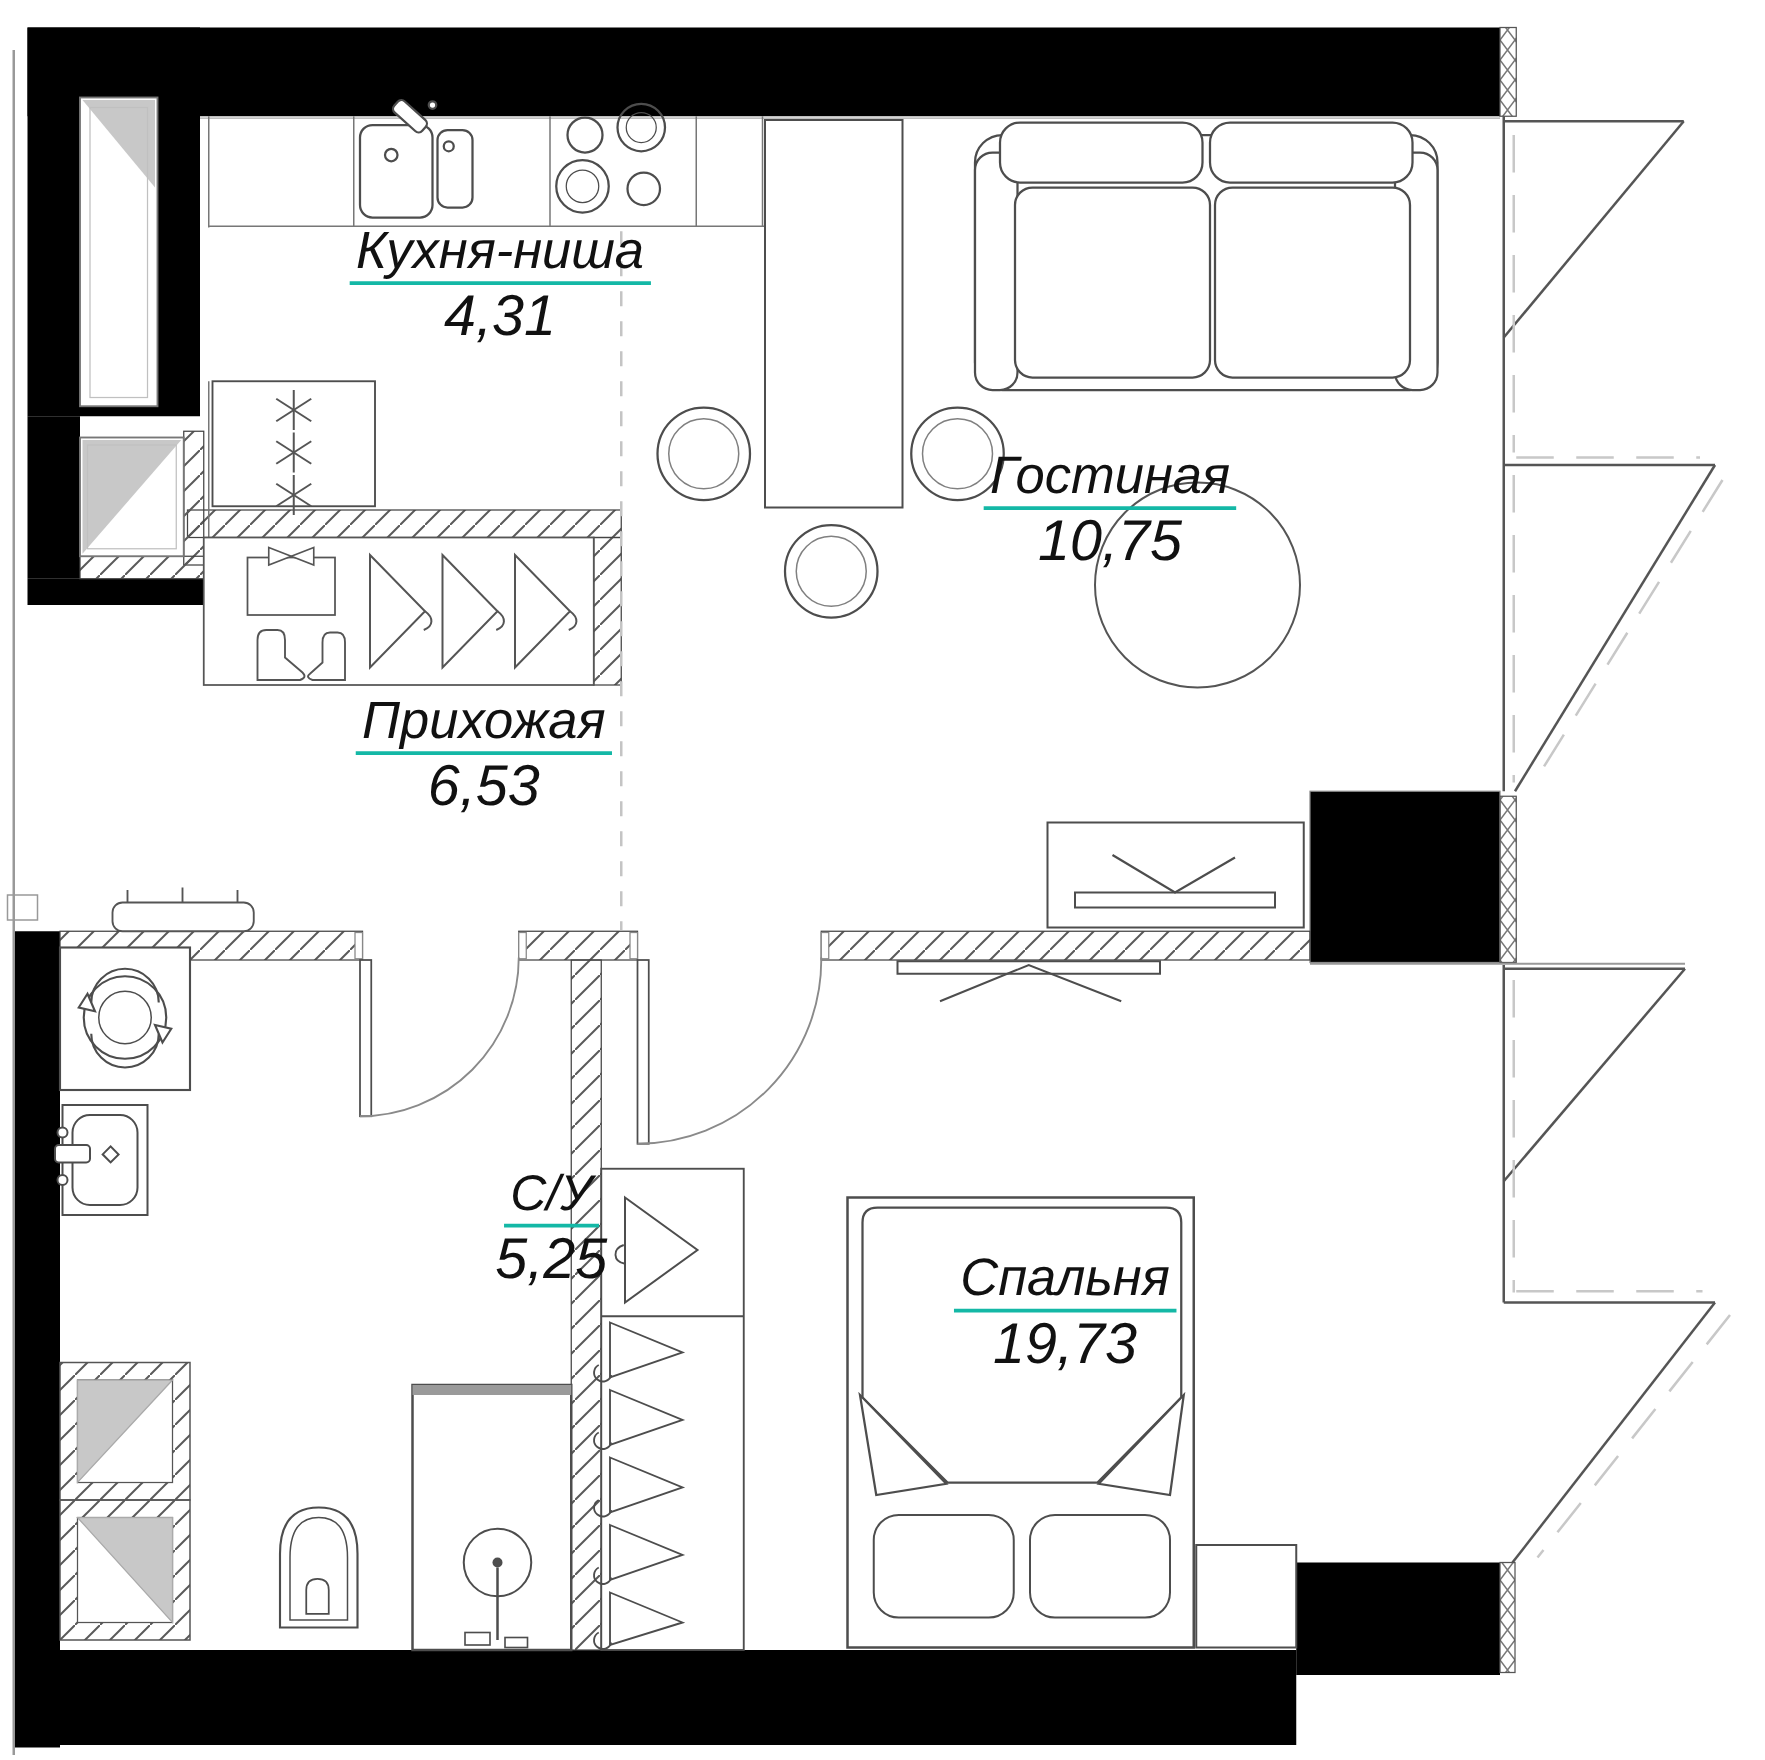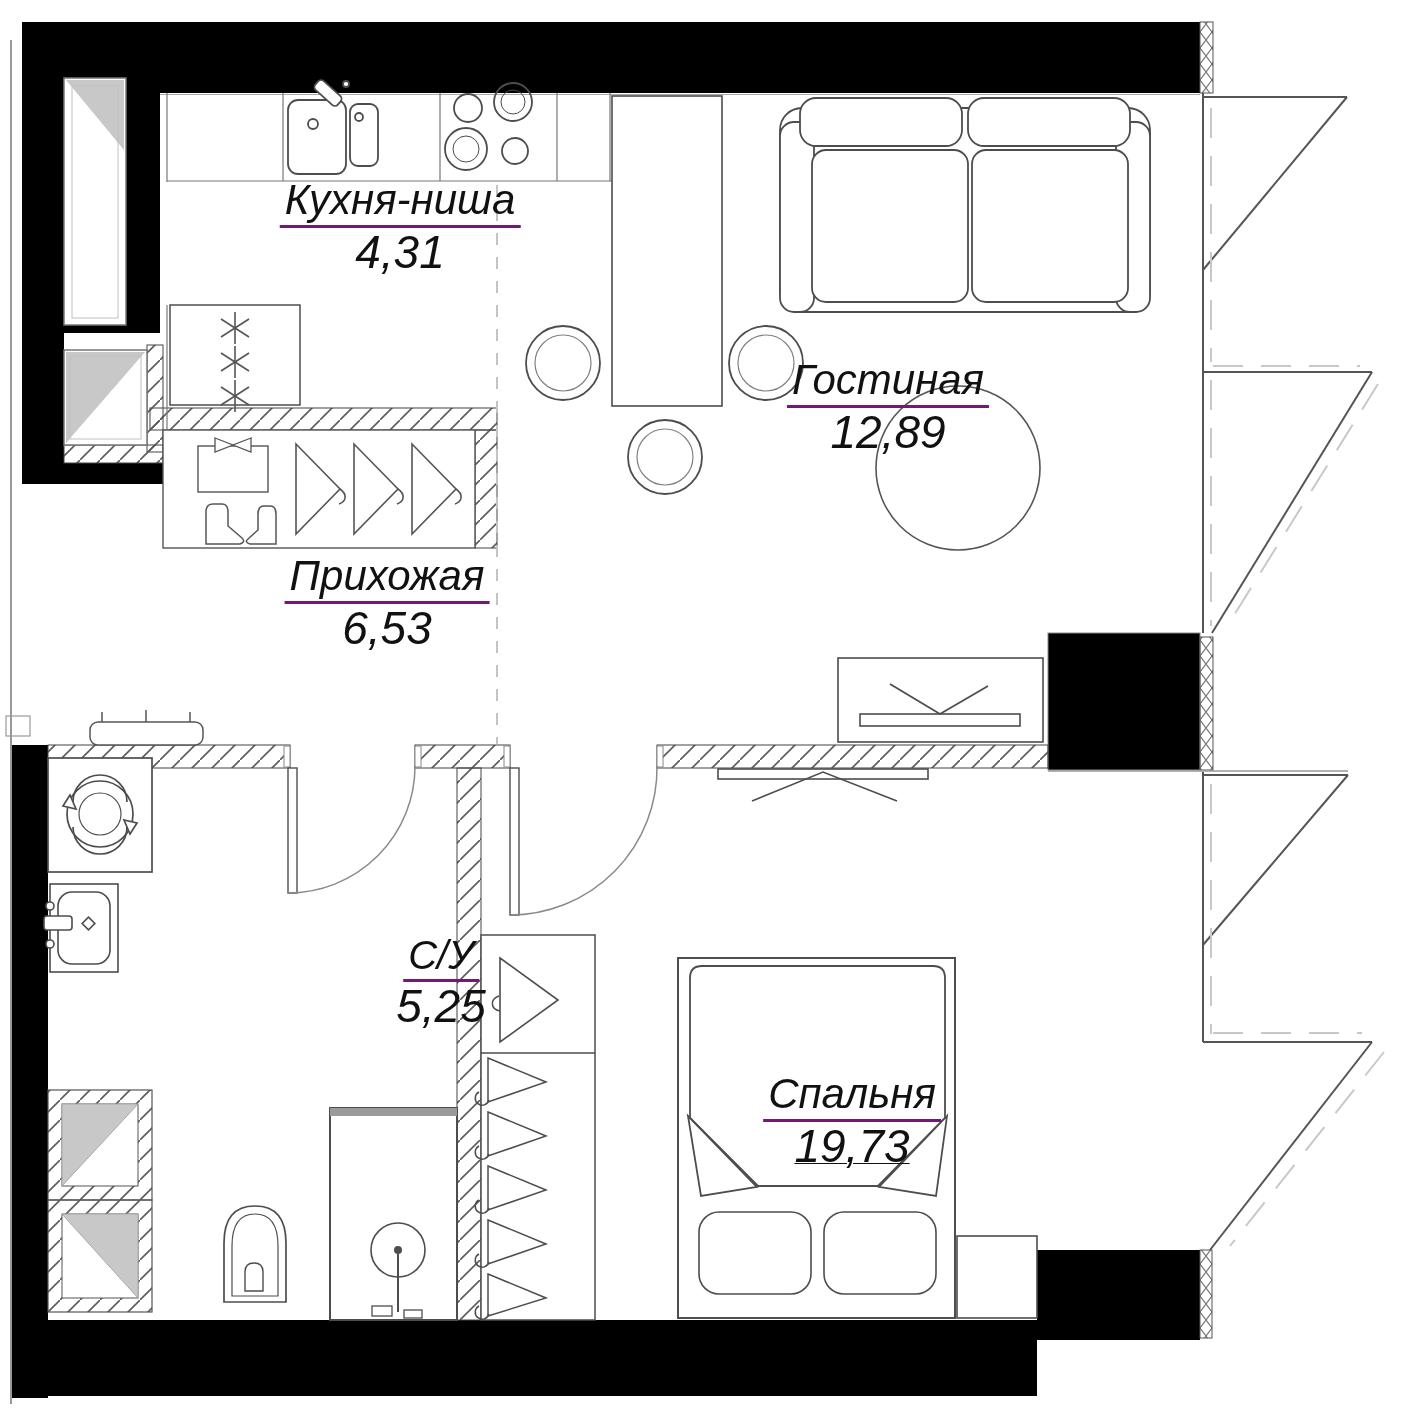--- a/index.html
+++ b/index.html
@@ -1,21 +1,21 @@
 <!DOCTYPE html>
 <html><head>
 <meta charset="utf-8">
 <style>
   html,body{margin:0;padding:0;background:#fff;}
   .canvas{position:relative;width:1412px;height:1408px;background:#ffffff;overflow:hidden;
           font-family:"Liberation Sans", sans-serif;}
   svg{position:absolute;left:0;top:0;}
   .room-label{position:absolute;transform:translateX(-50%);text-align:center;
               font-style:italic;color:#111;line-height:1.05;white-space:nowrap;}
-  .room-label .name{display:inline-block;font-size:42px;border-bottom:3px solid #701a75;
+  .room-label .name{display:inline-block;font-size:42px;border-bottom:3px solid #14b8a6;
                     padding:0 5px 3px;text-align:right;}
   .room-label .area{font-size:46px;margin-top:13px;}
   .room-label.small .name{font-size:40px;}
 </style>
 </head>
 <body>
 
 <div class="canvas">
 <svg width="1412" height="1408" viewBox="0 0 1412 1408">
   <defs>
@@ -274,27 +274,27 @@
     <path d="M657,766 A147 147 0 0 1 510,915" fill="none" stroke="#8a8a8a" stroke-width="1.5"></path>
   </g>
 </svg>
 
   <div class="room-label" style="left:400px; top:178px;">
     <span class="name">Кухня-ниша</span><br>
     <span class="area">4,31</span>
   </div>
   <div class="room-label" style="left:888px; top:358px;">
     <span class="name">Гостиная</span><br>
-    <span class="area">12,89</span>
+    <span class="area">10,75</span>
   </div>
   <div class="room-label" style="left:387px; top:554px;">
     <span class="name">Прихожая</span><br>
     <span class="area">6,53</span>
   </div>
   <div class="room-label small" style="left:441px; top:934px;font-style:italic;">
     <span class="name">С/У</span><br>
     <span class="area">5,25</span>
   </div>
-  <div class="room-label" style="left:852px; top:1072px;text-decoration:underline;">
+  <div class="room-label" style="left:852px; top:1000px;">
     <span class="name">Спальня</span><br>
     <span class="area">19,73</span>
   </div>
 </div>
 
 </body></html>

